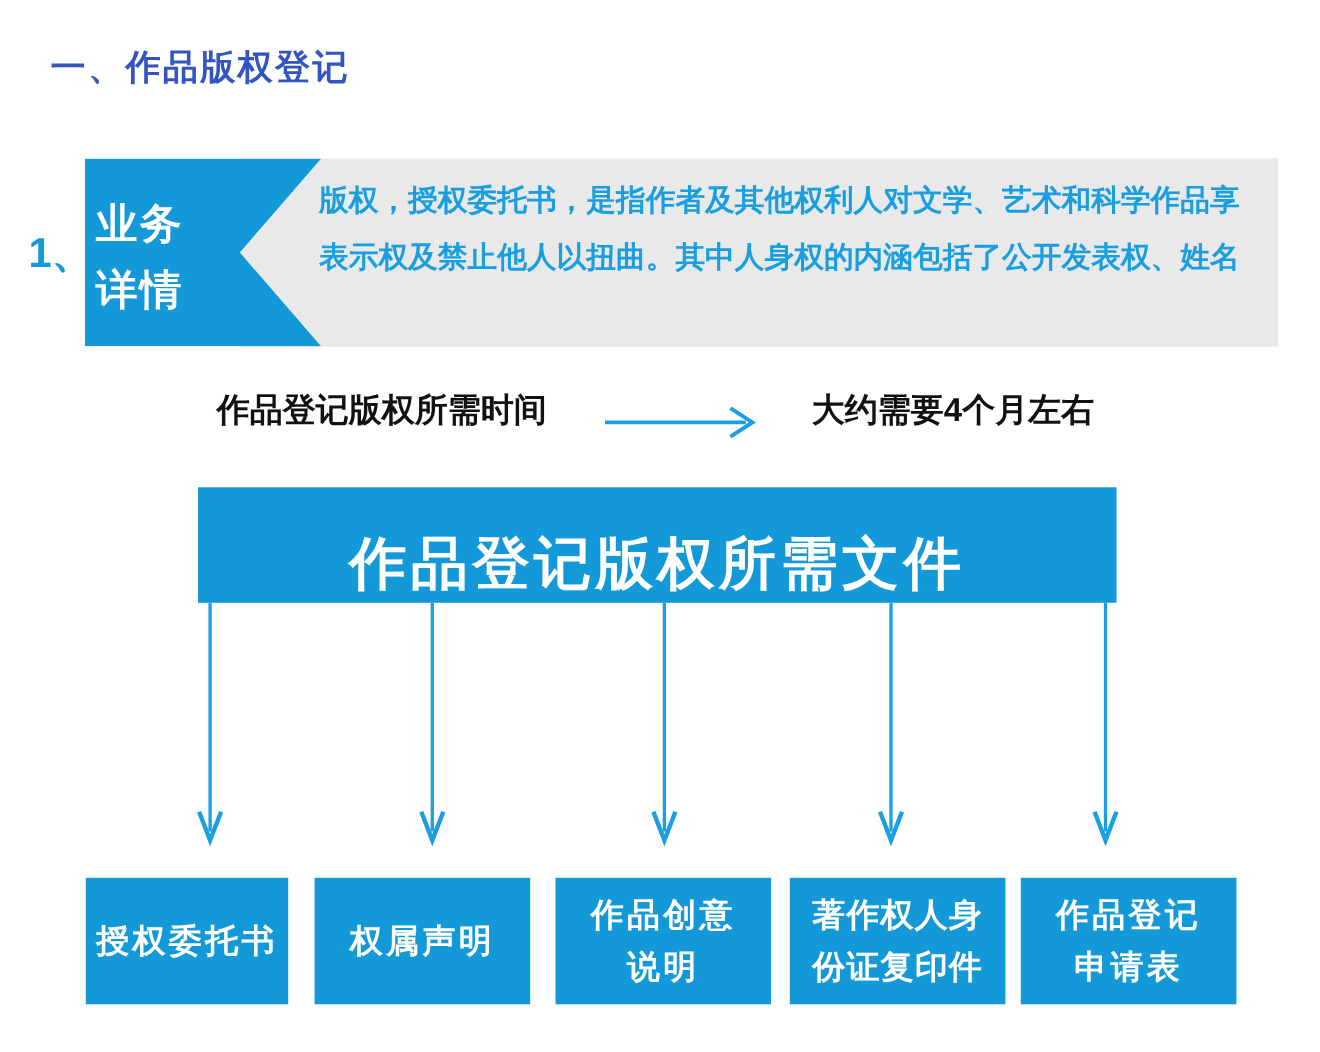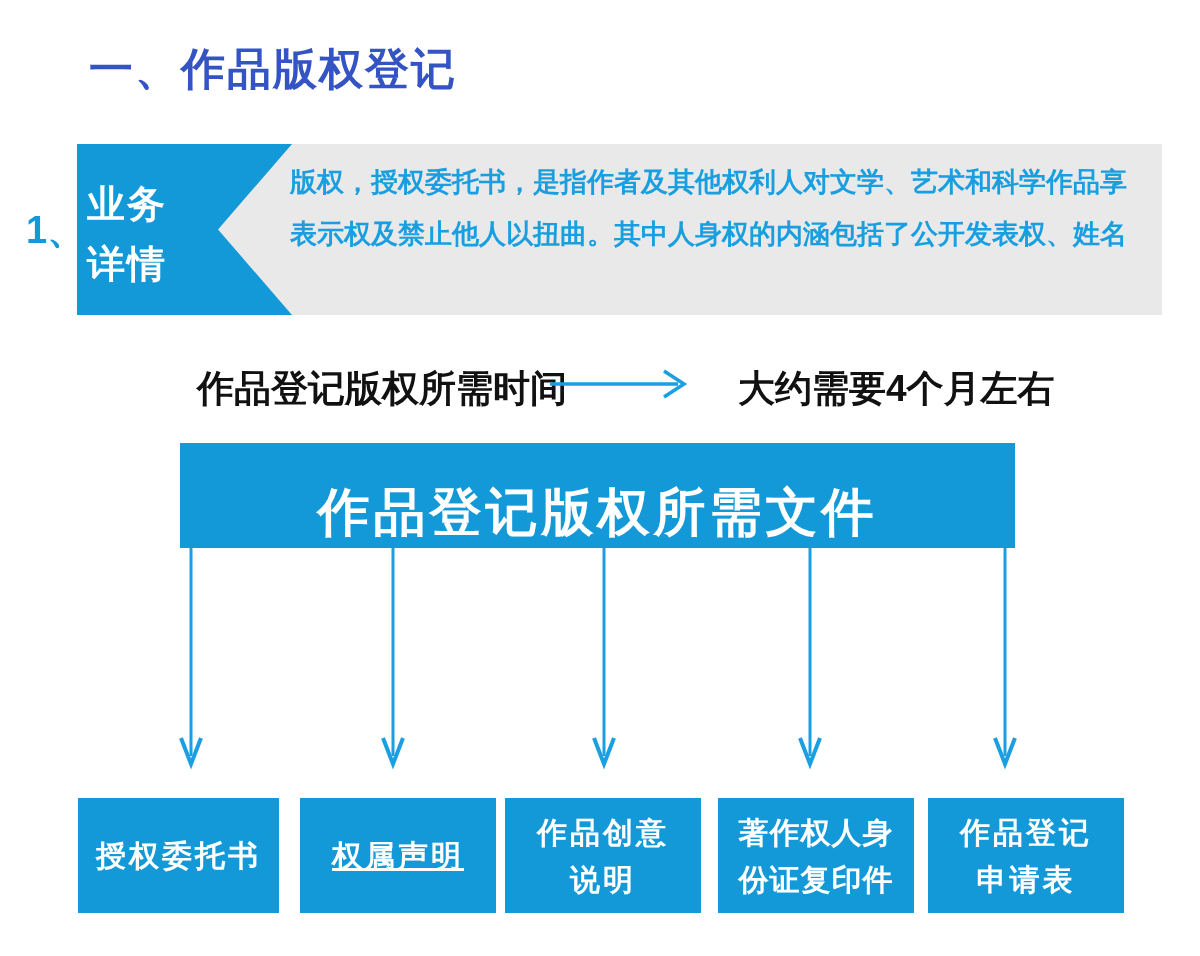--- a/index.html
+++ b/index.html
@@ -14,22 +14,22 @@
   html, body { background: #ffffff; }
   body {
     width: 1200px; height: 956px;
     font-family: "Liberation Sans", "DejaVu Sans", sans-serif;
     overflow: hidden; position: relative;
   }
   .stage { position: absolute; inset: 0; }
 
   .page-title {
     position: absolute; left: 46px; top: 40px;
-    font-size: 44px; font-weight: 700; letter-spacing: 2px;
-    color: var(--title_blue); white-space: nowrap; margin-left: 43px;
+    font-size: 32px; font-weight: 700; letter-spacing: 2px;
+    color: var(--title_blue); white-space: nowrap;
   }
   .item-number {
     position: absolute; left: 26px; top: 205px;
     font-size: 38px; font-weight: 700; color: var(--azure);
     white-space: nowrap;
   }
 
   
   .desc-panel {
     position: absolute; left: 218px; top: 144px;
@@ -48,22 +48,22 @@
     clip-path: polygon(0 0, 100% 0, 65.6% 50%, 100% 100%, 0 100%);
   }
   .biz-tab-text {
     position: absolute; left: 87px; top: 174px; width: 170px;
     text-align: left; color: #ffffff; font-weight: 700;
     font-size: 38px; line-height: 60px; letter-spacing: 2px;
   }
 
   
   .time-label, .time-value {
-    position: absolute; top: 364px;
-    font-size: 37px; font-weight: 700; color: var(--ink);
+    position: absolute; top: 353px;
+    font-size: 30px; font-weight: 700; color: var(--ink);
     white-space: nowrap;
   }
   .time-label { left: 197px; }
   .time-value { left: 738px; }
   .h-arrow { position: absolute; left: 548px; top: 368px; color: var(--arrow_blue); }
 
   
   .banner {
     position: absolute; left: 180px; top: 443px;
     width: 835px; height: 105px;
@@ -82,21 +82,21 @@
 
   
   .doc-box {
     position: absolute; top: 798px; height: 115px; width: 196px;
     background: var(--azure);
     display: flex; flex-direction: column;
     align-items: center; justify-content: center;
     color: #ffffff; font-weight: 700; font-size: 30px;
     line-height: 47px; letter-spacing: 3px; text-align: center;
   }
-  .db-1 { left: 78px; width: 201px; } .db-2 { left: 300px; text-decoration: underline; }
+  .db-1 { left: 78px; width: 184px; } .db-2 { left: 286px; }
   .db-3 { left: 505px; } .db-4 { left: 718px; letter-spacing: 1px; }
   .db-5 { left: 928px; }
   .doc-line { white-space: nowrap; }
 </style>
 </head>
 <body>
 
 <div class="stage">
 
   <div class="page-title">一、作品版权登记</div>

